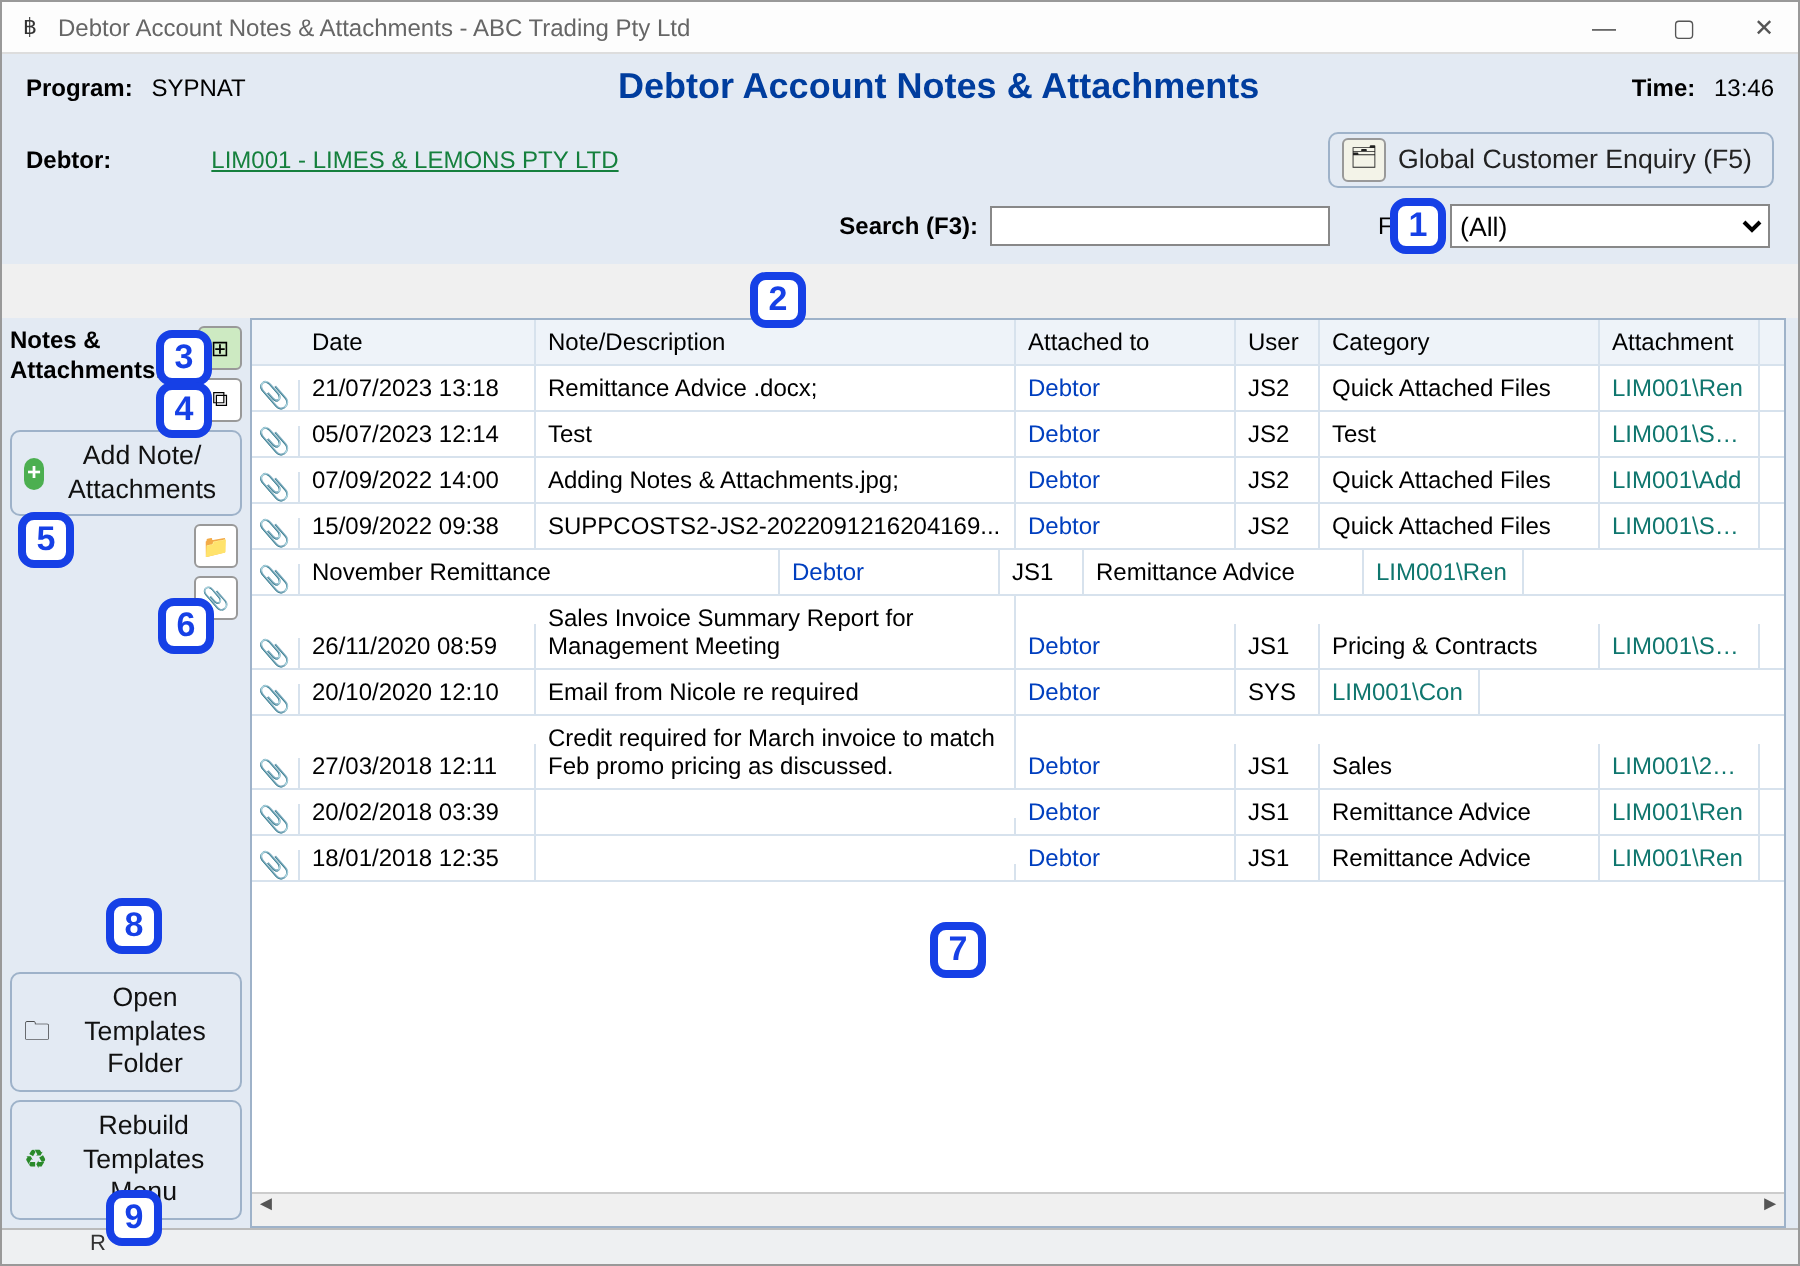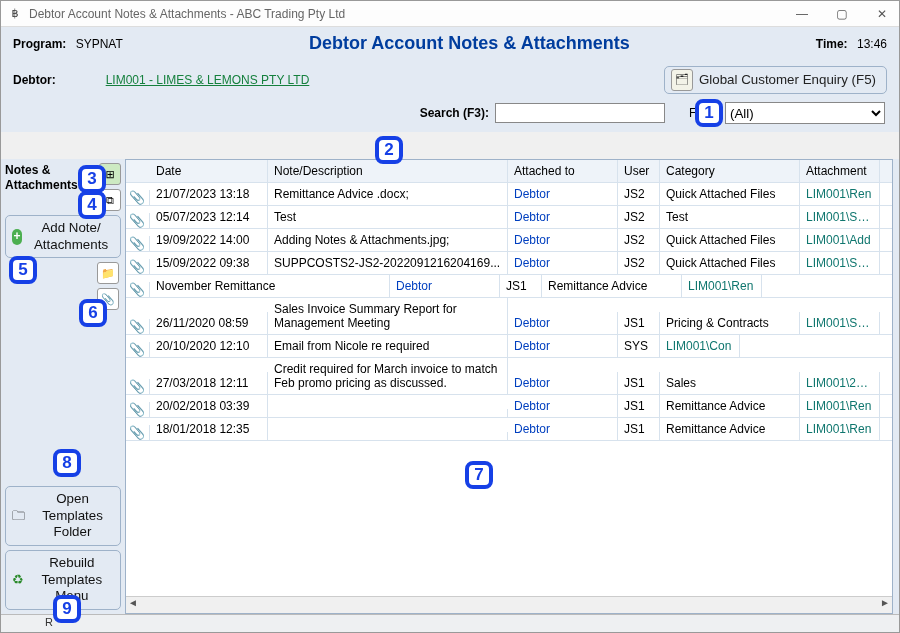--- a/index.html
+++ b/index.html
@@ -227,21 +227,21 @@
           <div class="gc c-desc">Test</div>
           <div class="gc c-att link-blue">Debtor</div>
           <div class="gc c-user">JS2</div>
           <div class="gc c-cat">Test</div>
           <div class="gc c-attach attach-link">LIM001\SUF</div>
         </div>
         <div class="grid-row">
           <div class="gc-icon">
             <span class="paperclip">📎</span>
           </div>
-          <div class="gc c-date">19/09/2022 14:00</div>
+          <div class="gc c-date">07/09/2022 14:00</div>
           <div class="gc c-desc">Adding Notes &amp; Attachments.jpg;</div>
           <div class="gc c-att link-blue">Debtor</div>
           <div class="gc c-user">JS2</div>
           <div class="gc c-cat">Quick Attached Files</div>
           <div class="gc c-attach attach-link">LIM001\Add</div>
         </div>
         <div class="grid-row">
           <div class="gc-icon">
             <span class="paperclip">📎</span>
           </div>

